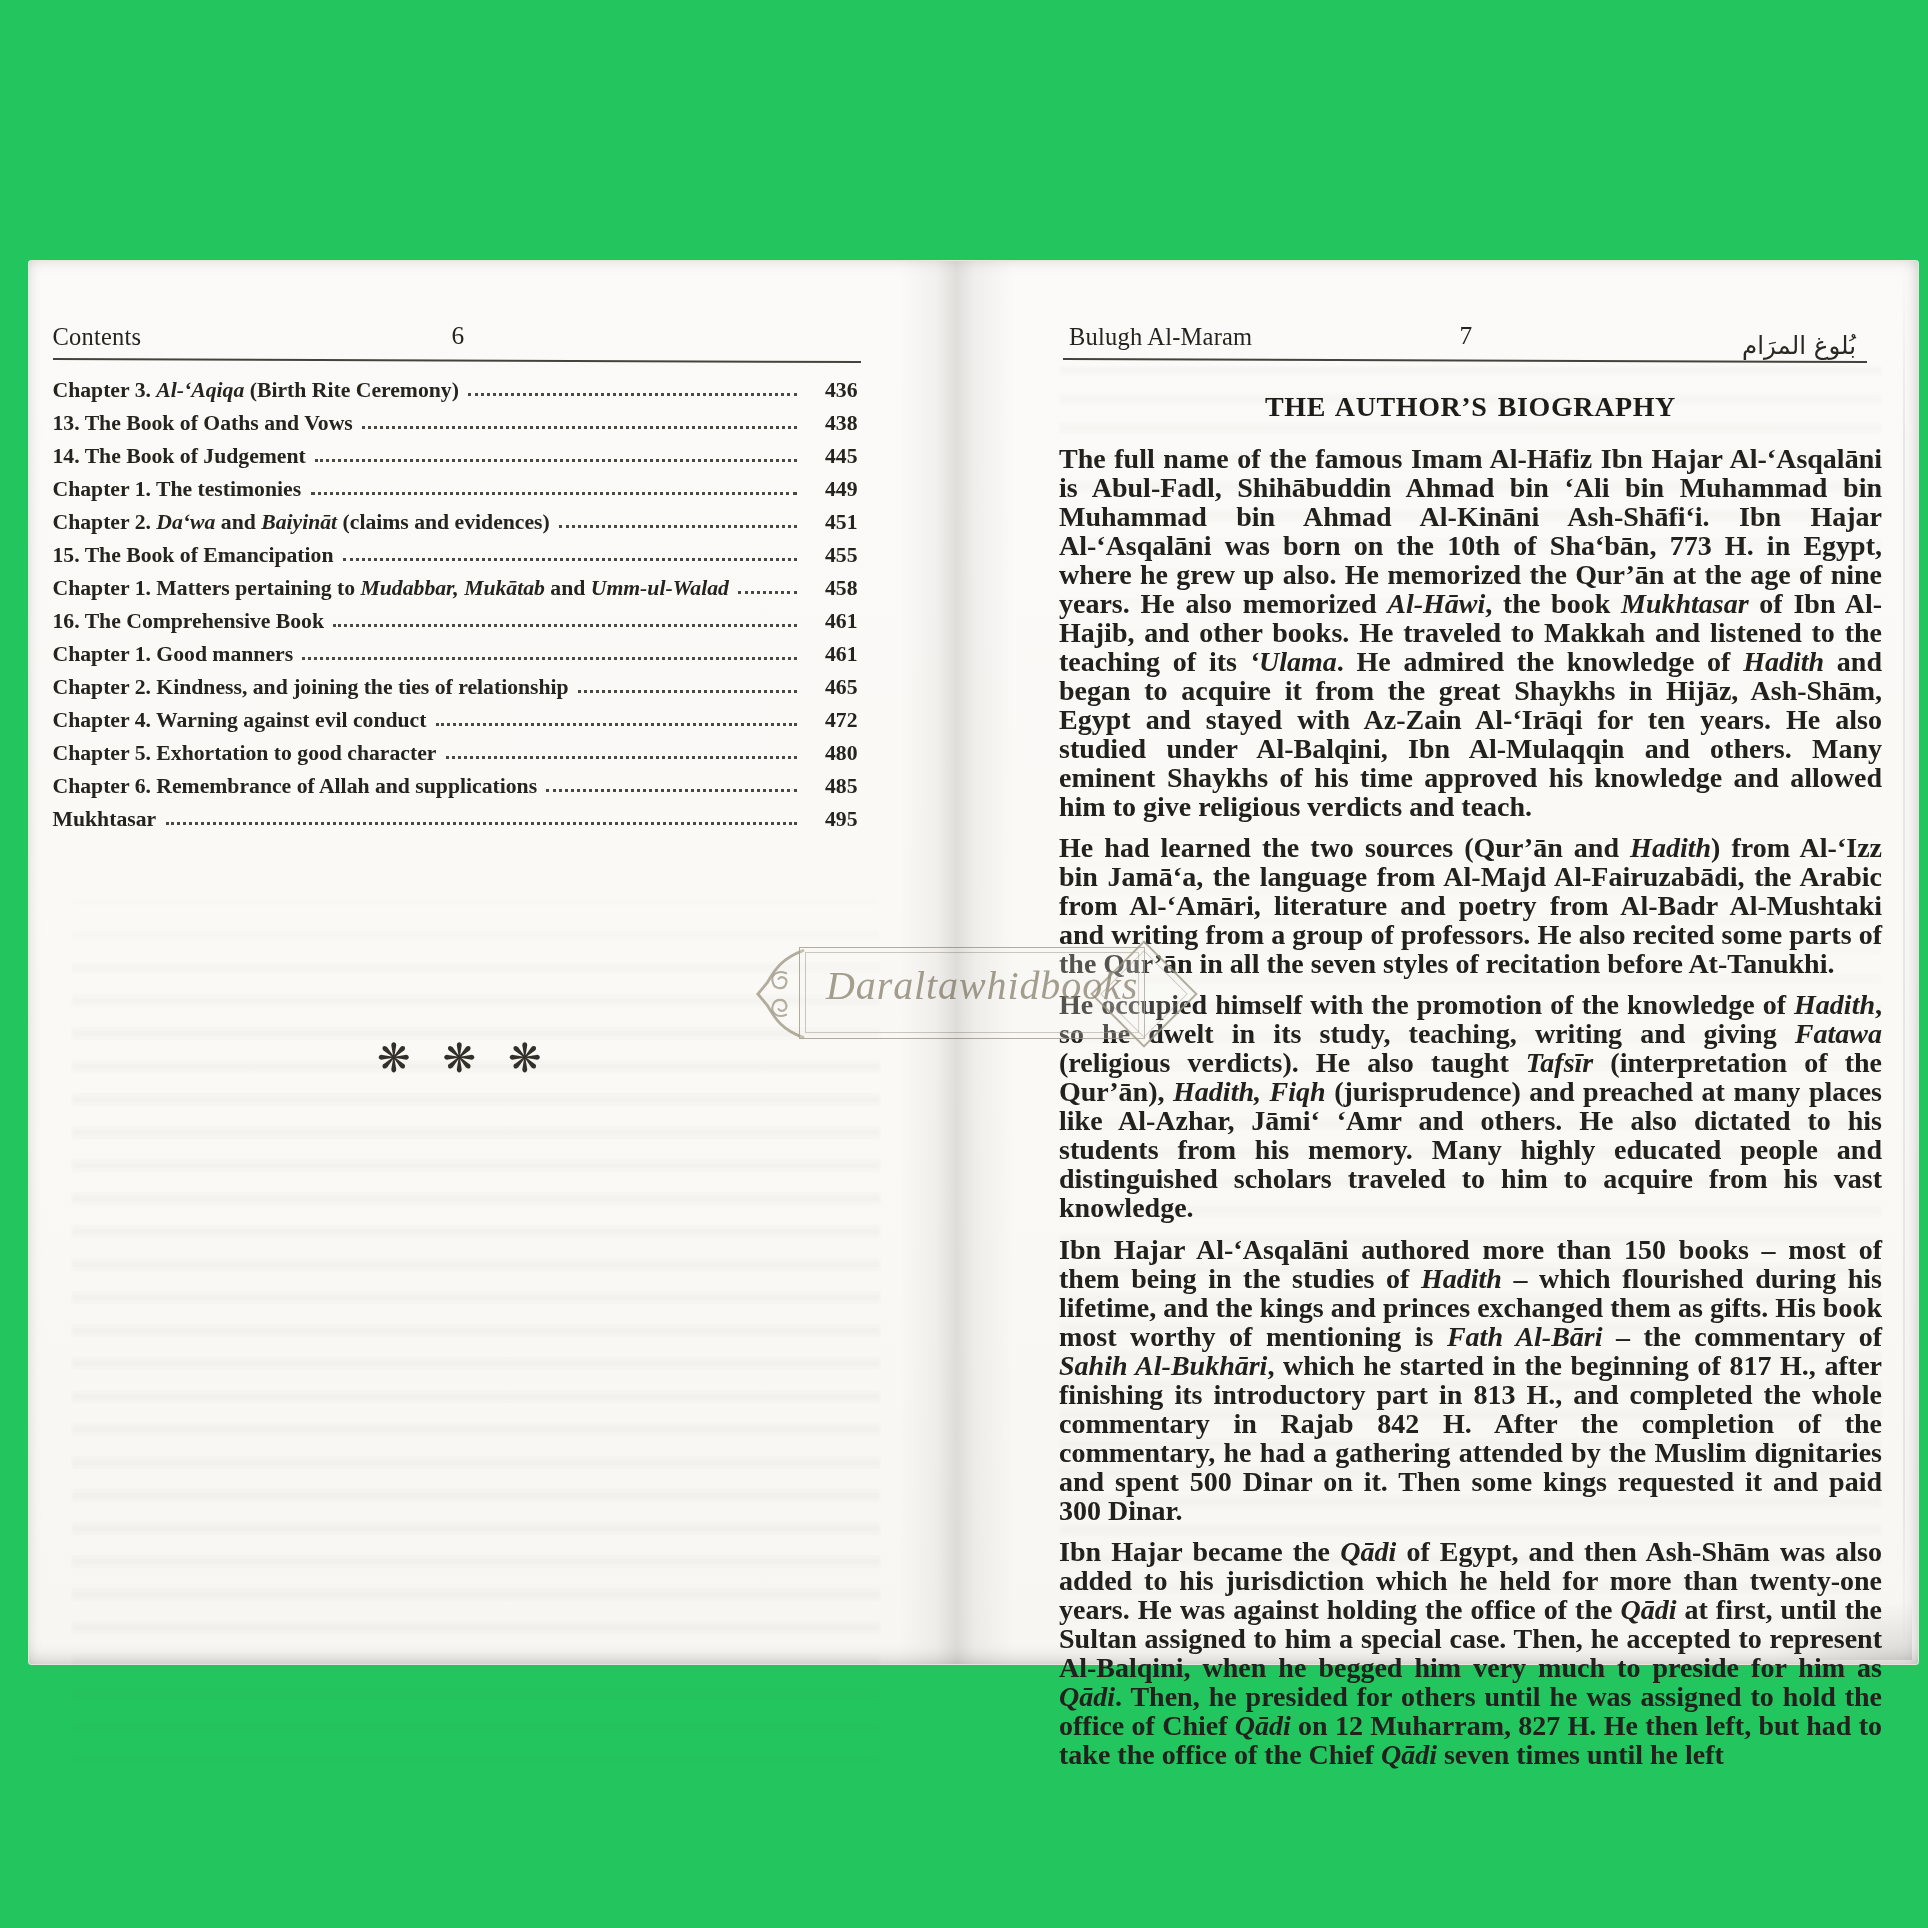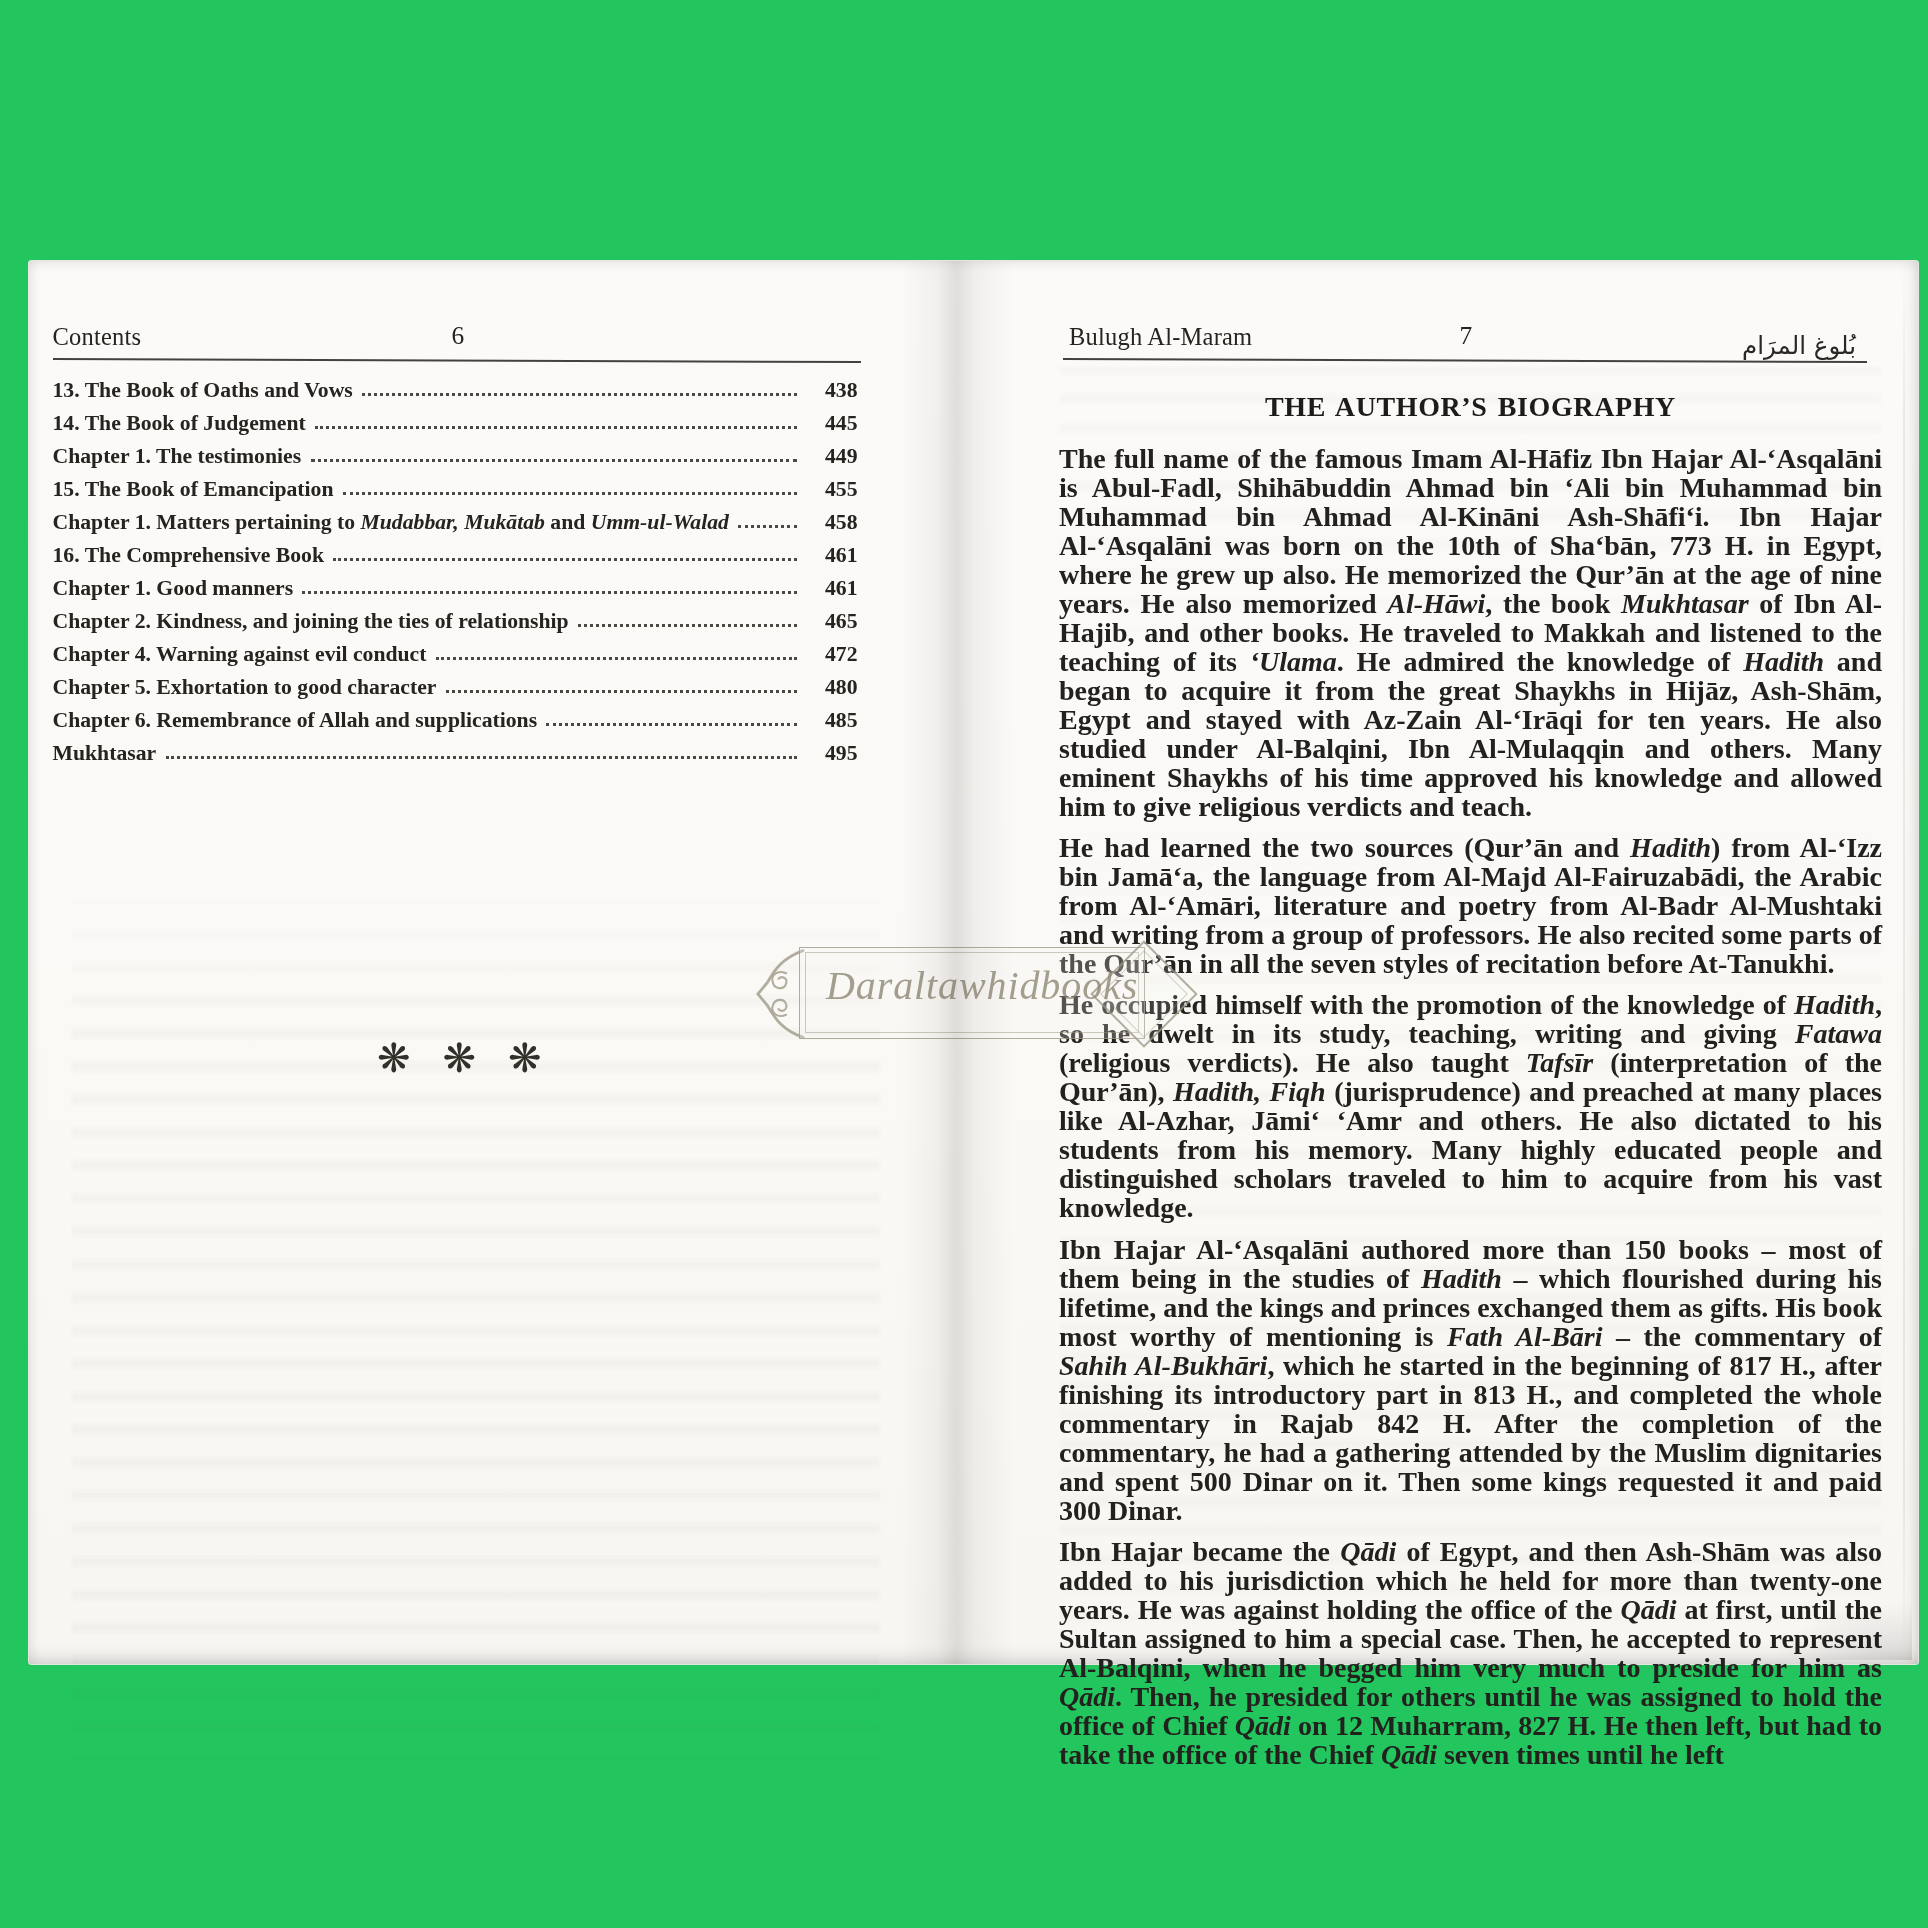--- a/index.html
+++ b/index.html
@@ -76,33 +76,43 @@
 
     <div class="ghost left"></div>
     <div class="ghost right"></div>
 
     <div class="runhead" id="lp-contents">Contents</div>
     <div class="runhead" id="lp-folio">6</div>
     <div class="headrule" id="lp-rule"></div>
 
     <div id="toc">
         <div class="toc-row">
+          <span class="toc-label"><span>Chapter 3. </span><span class="it">Al-‘Aqiqa</span><span> (Birth Rite Ceremony)</span></span>
+          <span class="toc-dots"></span>
+          <span class="toc-num">436</span>
+        </div>
+        <div class="toc-row">
           <span class="toc-label"><span>13. The Book of Oaths and Vows</span></span>
           <span class="toc-dots"></span>
           <span class="toc-num">438</span>
         </div>
         <div class="toc-row">
           <span class="toc-label"><span>14. The Book of Judgement</span></span>
           <span class="toc-dots"></span>
           <span class="toc-num">445</span>
         </div>
         <div class="toc-row">
           <span class="toc-label"><span>Chapter 1. The testimonies</span></span>
           <span class="toc-dots"></span>
           <span class="toc-num">449</span>
+        </div>
+        <div class="toc-row">
+          <span class="toc-label"><span>Chapter 2. </span><span class="it">Da‘wa</span><span> and </span><span class="it">Baiyināt</span><span> (claims and evidences)</span></span>
+          <span class="toc-dots"></span>
+          <span class="toc-num">451</span>
         </div>
         <div class="toc-row">
           <span class="toc-label"><span>15. The Book of Emancipation</span></span>
           <span class="toc-dots"></span>
           <span class="toc-num">455</span>
         </div>
         <div class="toc-row">
           <span class="toc-label"><span>Chapter 1. Matters pertaining to </span><span class="it">Mudabbar, Mukātab</span><span> and </span><span class="it">Umm-ul-Walad</span></span>
           <span class="toc-dots"></span>
           <span class="toc-num">458</span>

